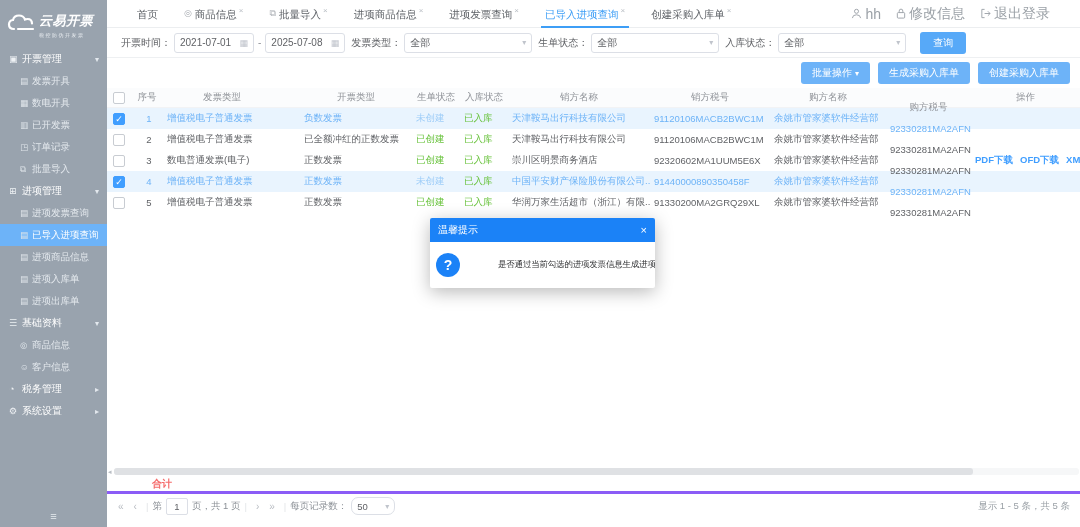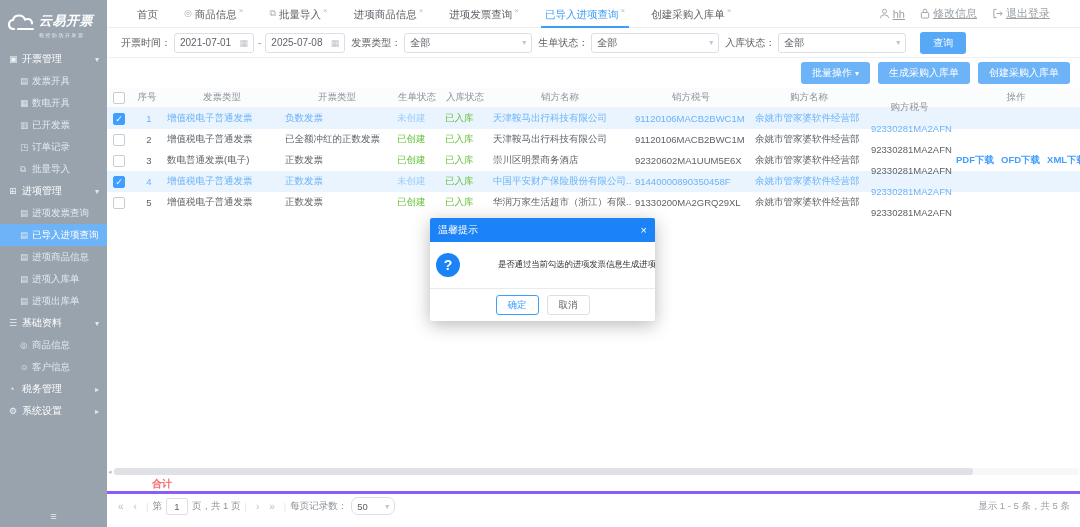--- a/index.html
+++ b/index.html
@@ -23,21 +23,21 @@
 
   
   .main { position:absolute; left:107px; top:0; width:973px; height:527px; background:#fff; }
 
   .tabbar { display:flex; align-items:center; height:28px; border-bottom:1px solid #eceef0; padding:0 30px; background:#fff; }
   .tab { display:flex; align-items:flex-start; margin-right:26px; font-size:10.5px; color:#5f6368; cursor:pointer; height:28px; padding-top:8px; position:relative; white-space:nowrap; }
   .tab .tab-glyph { font-size:9px; color:#a9adb3; margin-right:3px; }
   .tab .tab-close { font-size:8px; color:#b9bec4; margin-left:2px; margin-top:-2px; }
   .tab.active { color:#3d9ef6; }
   .tab.active::after { content:""; position:absolute; left:-4px; right:-4px; bottom:0; height:2px; background:#3d9ef6; }
-  .user-area { margin-left:auto; display:flex; align-items:center; gap:15px; color:#9aa0a6; font-size:11px;text-decoration:underline; }
+  .user-area { margin-left:auto; display:flex; align-items:center; gap:15px; color:#9aa0a6; font-size:14px; }
   .user-chunk { display:flex; align-items:center; gap:3px; cursor:pointer; white-space:nowrap; }
   .user-chunk svg { display:block; }
 
   .filterbar { display:flex; align-items:center; height:30px; border-bottom:1px solid #eef0f2; padding:0 8px; font-size:10px; color:#606266; }
   .f-label { margin:0 3px 0 6px; white-space:nowrap; }
   .f-input { display:flex; align-items:center; height:20px; border:1px solid #dcdfe6; border-radius:3px; background:#fff; padding:0 5px; color:#606266; }
   .f-date { width:80px; justify-content:space-between; }
   .cal-glyph { color:#c0c4cc; font-size:9px; }
   .f-dash { margin:0 4px; color:#909399; }
   .f-select { width:128px; justify-content:space-between; }
@@ -50,21 +50,21 @@
 
   
   .thead { display:flex; align-items:center; height:20px; background:#fbfcfd; color:#909399; font-size:9.5px; border-bottom:1px solid #f2f3f5; }
   .trow { display:flex; align-items:center; height:21px; font-size:9.5px; color:#606266; background:#fff; }
   .trow.selected { background:#e9f4fe; color:#6db3f7; }
   .cell { padding-left:4px; overflow:hidden; white-space:nowrap; }
   .hcell { text-align:center; padding:0 2px; overflow:hidden; white-space:nowrap; }
   .col-cb { width:24px; display:flex; justify-content:center; }
   .col-seq { width:32px; text-align:center; }
   .col-itype { width:118px; }
-  .col-btype { width:112px; }
+  .col-btype { width:112px;margin-left:19px; }
   .col-ostat { width:48px; }
   .col-sstat { width:48px; }
   .col-seller { width:142px; }
   .col-stax { width:120px; }
   .col-buyer { width:116px; }
   .col-btax { width:85px;margin-top:20px; }
   .col-ops { flex:1; }
   .st-green { color:#67c23a; }
   .st-lblue { color:#9ecdf8; }
   .trow.selected .c-blue { color:#6db3f7; }
@@ -415,18 +415,14 @@
 
   <div class="dialog">
     <div class="dialog-header">
       <span>温馨提示</span>
       <span class="dialog-close">×</span>
     </div>
     <div class="dialog-body">
       <span class="q-icon">?</span>
       <span class="dialog-msg">是否通过当前勾选的进项发票信息生成进项库存？</span>
     </div>
-    <div class="dialog-footer">
-      <button class="btn-confirm">确定</button>
-      <button class="btn-cancel">取消</button>
-    </div>
   </div>
 </div>
 
 </body></html>

